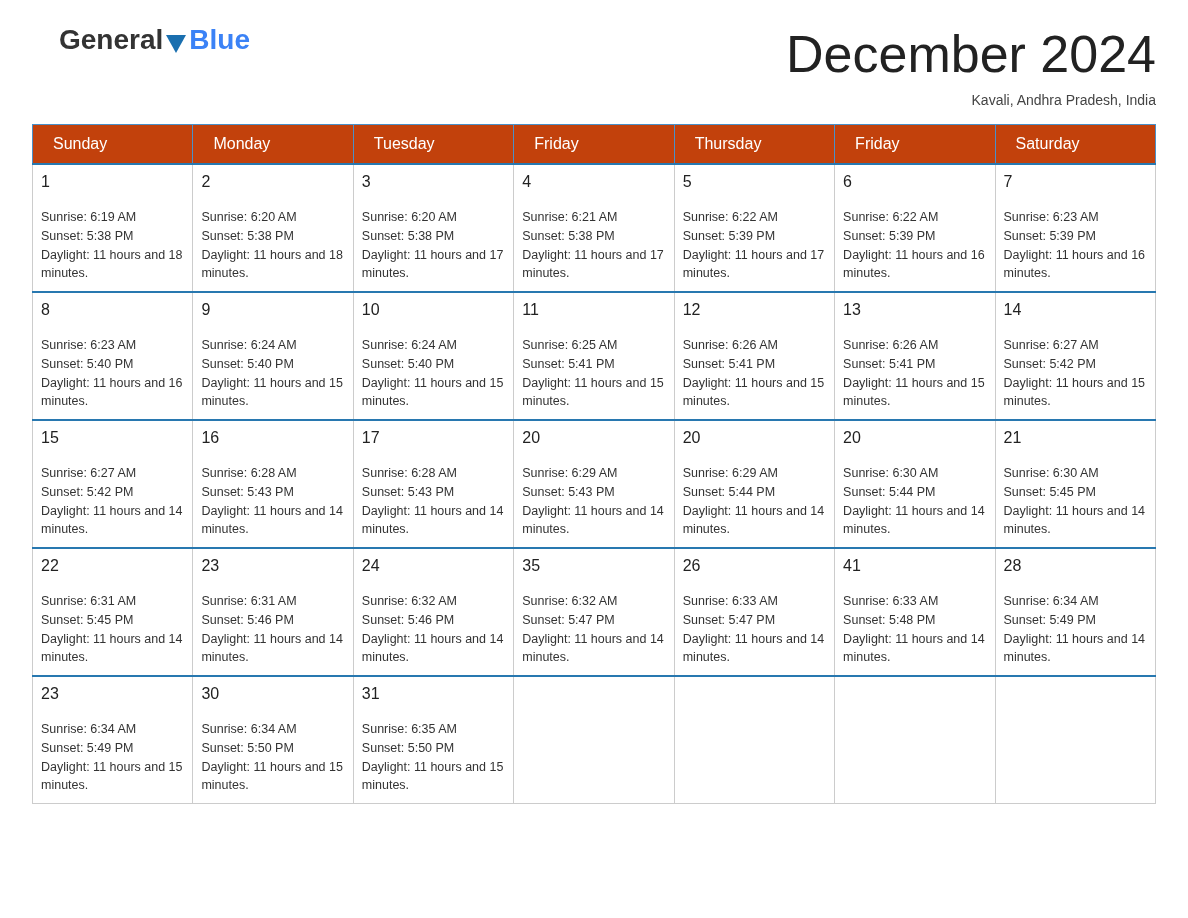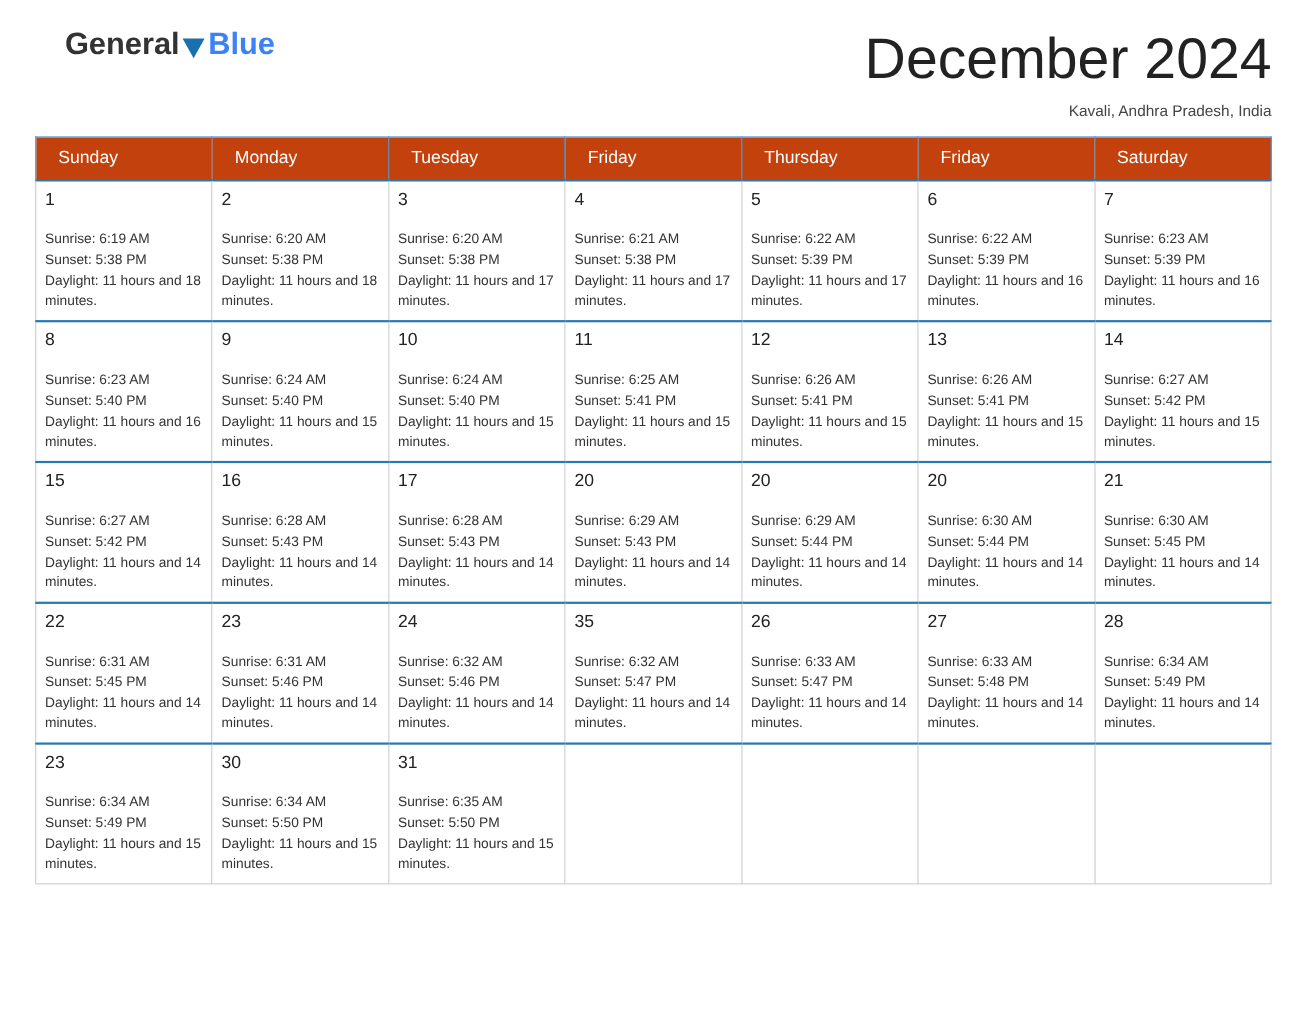--- a/index.html
+++ b/index.html
@@ -235,21 +235,21 @@
         </td>
         <td>
           <span class="day-num">35</span>
         <div class="day-info">Sunrise: 6:32 AM<br>Sunset: 5:47 PM<br>Daylight: 11 hours and 14 minutes.</div>
         </td>
         <td>
           <span class="day-num">26</span>
         <div class="day-info">Sunrise: 6:33 AM<br>Sunset: 5:47 PM<br>Daylight: 11 hours and 14 minutes.</div>
         </td>
         <td>
-          <span class="day-num">27</span>
+          <span class="day-num">41</span>
         <div class="day-info">Sunrise: 6:33 AM<br>Sunset: 5:48 PM<br>Daylight: 11 hours and 14 minutes.</div>
         </td>
         <td>
           <span class="day-num">28</span>
         <div class="day-info">Sunrise: 6:34 AM<br>Sunset: 5:49 PM<br>Daylight: 11 hours and 14 minutes.</div>
         </td>
       </tr>
       <tr class="week-row">
         <td>
           <span class="day-num">23</span>

